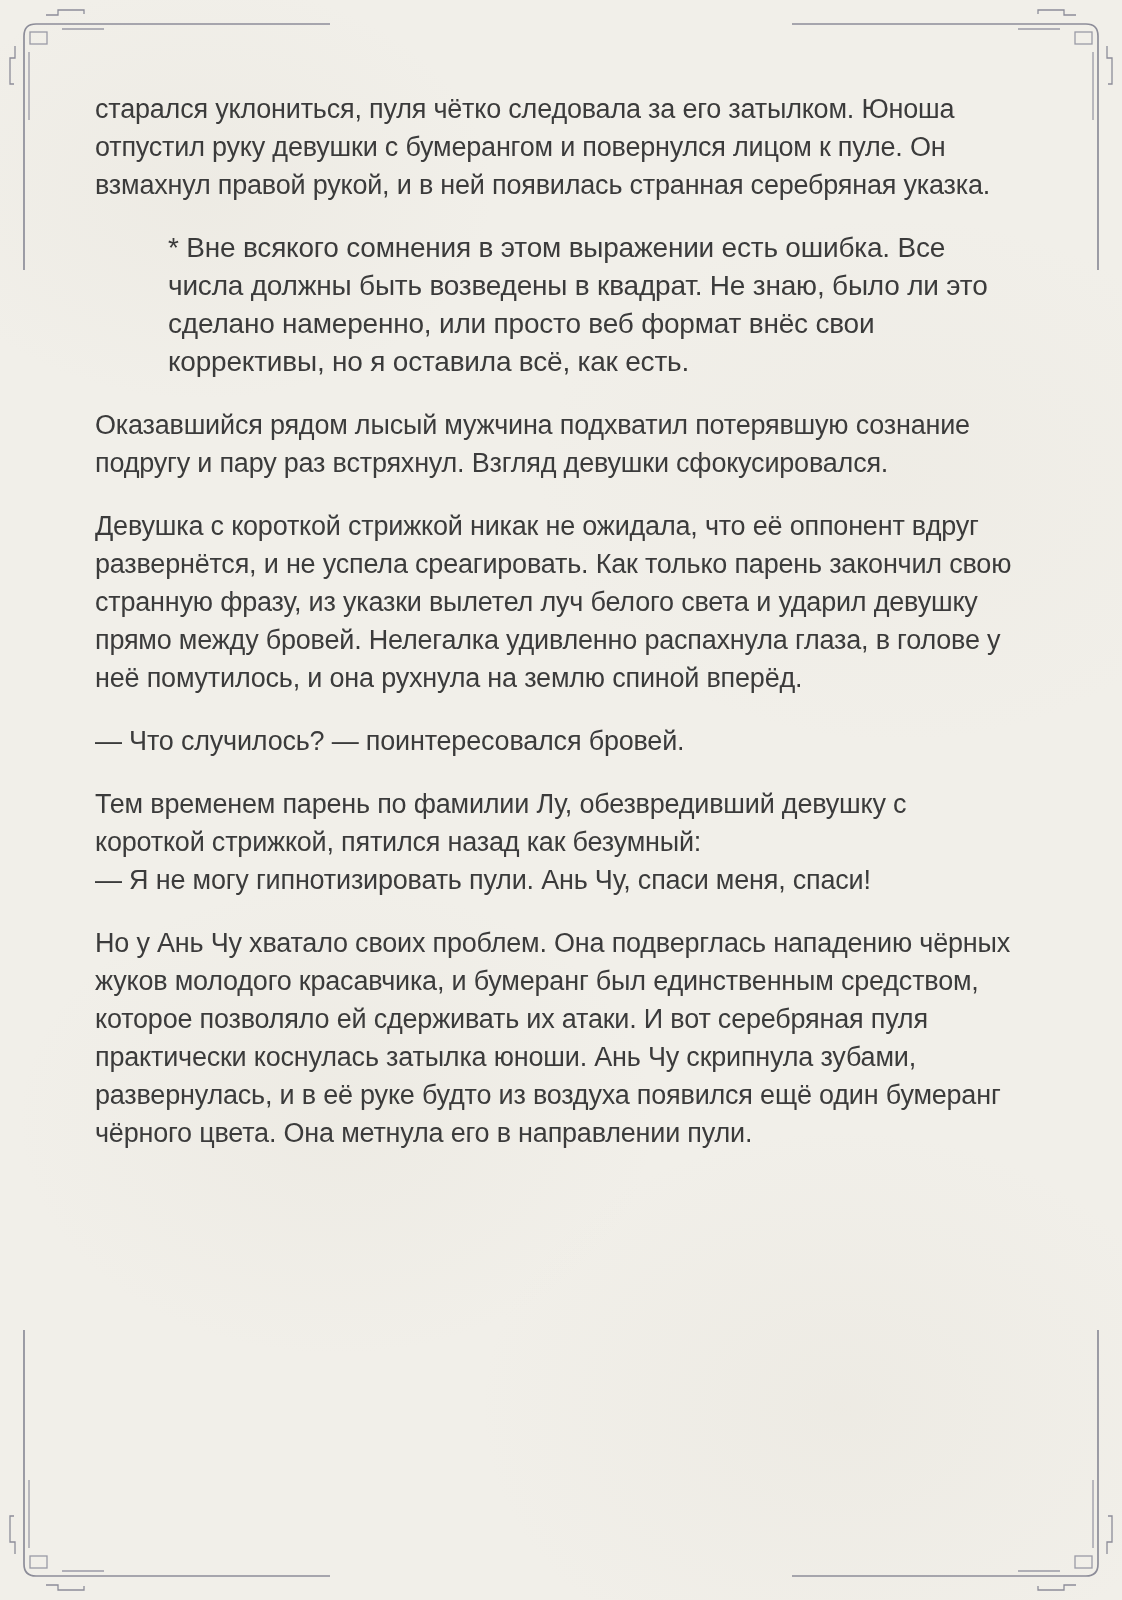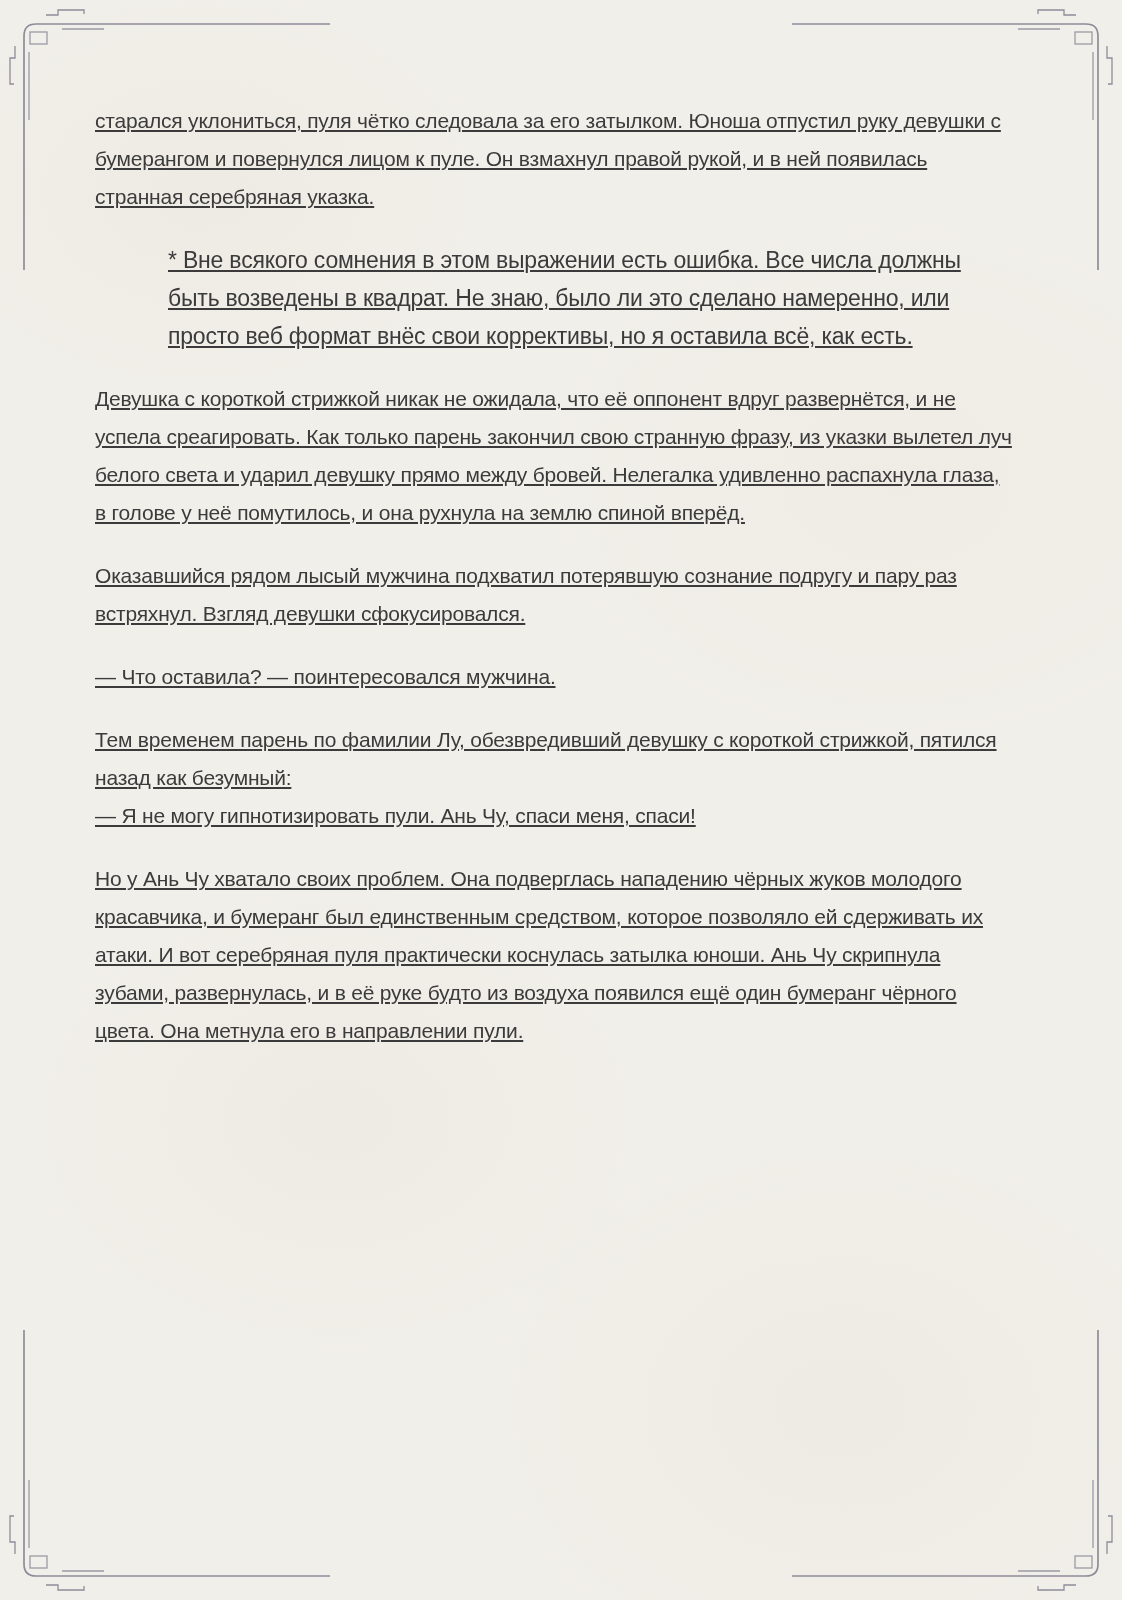--- a/index.html
+++ b/index.html
@@ -40,35 +40,33 @@
   .corner.br { bottom: 0; right: 0; transform: scale(-1,-1); }
 
   .content {
     position: relative;
     box-sizing: border-box;
     padding: 86px 110px 0 95px;
     color: #3b3b3b;
   }
   .para {
     width: 917px;
-    margin: 16px 0 25px 0;
-    font-size: 21px;
+    margin: 4px 0 25px 0;
+    font-size: 27px;
     line-height: 38px;
     letter-spacing: -0.2px;
     white-space: pre-line;
-    text-decoration: underline;
   }
   .footnote {
     width: 842px;
     margin: 2px 4px 25px 73px;
-    font-size: 23px;
+    font-size: 28px;
     line-height: 38px;
     letter-spacing: -0.2px;
     white-space: pre-line;
-    text-decoration: underline;
   }
 </style>
 </head>
 <body>
 
 <div class="page">
 
   <svg class="corner tl" viewBox="0 0 330 330" xmlns="http://www.w3.org/2000/svg" fill="none">
     <path d="M330 24 H36 Q24 24 24 36 V270" stroke="#8d8d99" stroke-width="1.7"></path>
     <path d="M62 29 H104" stroke="#9a9aa6" stroke-width="1.3"></path>
@@ -101,21 +99,21 @@
     <path d="M62 29 H104" stroke="#9a9aa6" stroke-width="1.3"></path>
     <path d="M29 52 V120" stroke="#9a9aa6" stroke-width="1.3"></path>
     <rect x="30" y="32" width="17" height="12" stroke="#9a9aa6" stroke-width="1.3"></rect>
     <path d="M46 15 H58 V10 H84 V14" stroke="#8d8d99" stroke-width="1.3"></path>
     <path d="M15 46 V58 H10 V84 H14" stroke="#8d8d99" stroke-width="1.3"></path>
   </svg>
 
   <article class="content">
     <p class="para">старался уклониться, пуля чётко следовала за его затылком. Юноша отпустил руку девушки с бумерангом и повернулся лицом к пуле. Он взмахнул правой рукой, и в ней появилась странная серебряная указка.</p>
     <p class="footnote">* Вне всякого сомнения в этом выражении есть ошибка. Все числа должны быть возведены в квадрат. Не знаю, было ли это сделано намеренно, или просто веб формат внёс свои коррективы, но я оставила всё, как есть.</p>
+    <p class="para">Оказавшийся рядом лысый мужчина подхватил потерявшую сознание подругу и пару раз встряхнул. Взгляд девушки сфокусировался.</p>
     <p class="para">Девушка с короткой стрижкой никак не ожидала, что её оппонент вдруг развернётся, и не успела среагировать. Как только парень закончил свою странную фразу, из указки вылетел луч белого света и ударил девушку прямо между бровей. Нелегалка удивленно распахнула глаза, в голове у неё помутилось, и она рухнула на землю спиной вперёд.</p>
-    <p class="para">Оказавшийся рядом лысый мужчина подхватил потерявшую сознание подругу и пару раз встряхнул. Взгляд девушки сфокусировался.</p>
-    <p class="para">— Что оставила? — поинтересовался мужчина.</p>
+    <p class="para">— Что случилось? — поинтересовался бровей.</p>
     <p class="para">Тем временем парень по фамилии Лу, обезвредивший девушку с короткой стрижкой, пятился назад как безумный:
 — Я не могу гипнотизировать пули. Ань Чу, спаси меня, спаси!</p>
     <p class="para">Но у Ань Чу хватало своих проблем. Она подверглась нападению чёрных жуков молодого красавчика, и бумеранг был единственным средством, которое позволяло ей сдерживать их атаки. И вот серебряная пуля практически коснулась затылка юноши. Ань Чу скрипнула зубами, развернулась, и в её руке будто из воздуха появился ещё один бумеранг чёрного цвета. Она метнула его в направлении пули.</p>
   </article>
 
 </div>
 
 </body></html>

